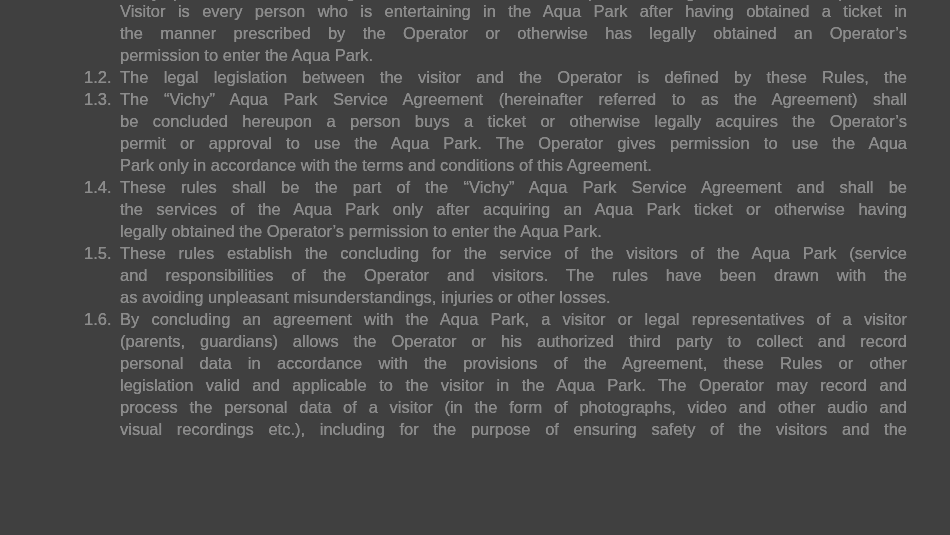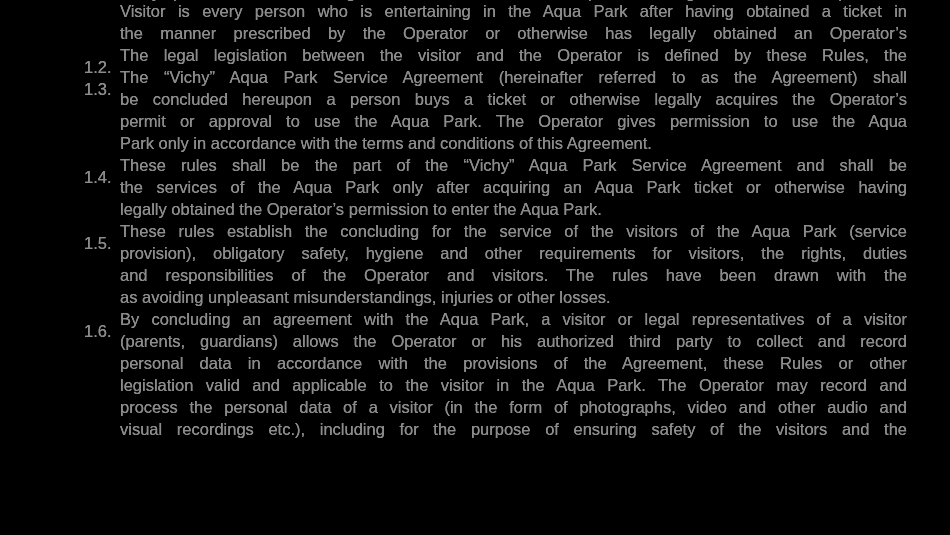--- a/index.html
+++ b/index.html
@@ -11,35 +11,35 @@
     width: 950px;
     height: 535px;
     overflow: hidden;
     font-family: "Liberation Sans", sans-serif;
   }
   .page {
     position: relative;
     width: 950px;
     height: 535px;
     overflow: hidden;
-    background: #000000;
+    background: #404040;
   }
   .text-block {
     position: absolute;
     left: 120px;
     top: 0;
     width: 787px;
   }
   .para {
     position: relative;
   }
   .pnum {
     position: absolute;
     left: -36px;
-    top: 12px;
+    top: 0;
     font-size: 16.5px;
     line-height: 22px;
     color: #8b8b8b;
     text-shadow: 0 0 0.6px #9e9e9e;
   }
   .line {
     font-size: 16.5px;
     line-height: 22px;
     color: #8b8b8b;
     text-align: justify;
@@ -60,20 +60,21 @@
 </head>
 <body>
 
 <div class="page">
   <div class="text-block">
     <div class="line top-sliver">every person who has bought a ticket or otherwise acquired the right to use the Aqua Park</div>
     <div id="paragraphs">
         <div class="para">
           <div class="line">Visitor is every person who is entertaining in the Aqua Park after having obtained a ticket in</div>
           <div class="line">the manner prescribed by the Operator or otherwise has legally obtained an Operator’s</div>
+          <div class="line flush">permission to enter the Aqua Park.</div>
         </div>
         <div class="para">
           <span class="pnum">1.2.</span>
           <div class="line">The legal legislation between the visitor and the Operator is defined by these Rules, the</div>
         </div>
         <div class="para">
           <span class="pnum">1.3.</span>
           <div class="line">The “Vichy” Aqua Park Service Agreement (hereinafter referred to as the Agreement) shall</div>
           <div class="line">be concluded hereupon a person buys a ticket or otherwise legally acquires the Operator’s</div>
           <div class="line">permit or approval to use the Aqua Park. The Operator gives permission to use the Aqua</div>
@@ -81,21 +82,20 @@
         </div>
         <div class="para">
           <span class="pnum">1.4.</span>
           <div class="line">These rules shall be the part of the “Vichy” Aqua Park Service Agreement and shall be</div>
           <div class="line">the services of the Aqua Park only after acquiring an Aqua Park ticket or otherwise having</div>
           <div class="line flush">legally obtained the Operator’s permission to enter the Aqua Park.</div>
         </div>
         <div class="para">
           <span class="pnum">1.5.</span>
           <div class="line">These rules establish the concluding for the service of the visitors of the Aqua Park (service</div>
-          <div class="line">provision), obligatory safety, hygiene and other requirements for visitors, the rights, duties</div>
           <div class="line">and responsibilities of the Operator and visitors. The rules have been drawn with the</div>
           <div class="line flush">as avoiding unpleasant misunderstandings, injuries or other losses.</div>
         </div>
         <div class="para">
           <span class="pnum">1.6.</span>
           <div class="line">By concluding an agreement with the Aqua Park, a visitor or legal representatives of a visitor</div>
           <div class="line">(parents, guardians) allows the Operator or his authorized third party to collect and record</div>
           <div class="line">personal data in accordance with the provisions of the Agreement, these Rules or other</div>
           <div class="line">legislation valid and applicable to the visitor in the Aqua Park. The Operator may record and</div>
           <div class="line">process the personal data of a visitor (in the form of photographs, video and other audio and</div>

